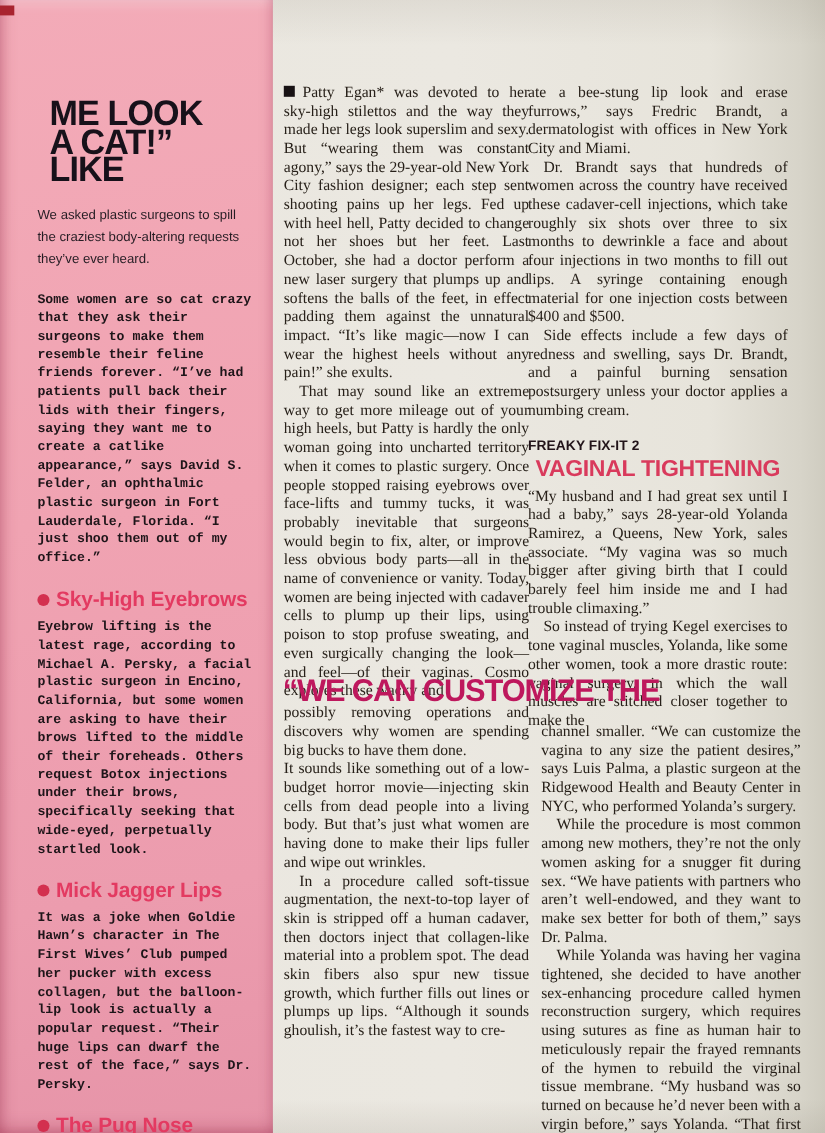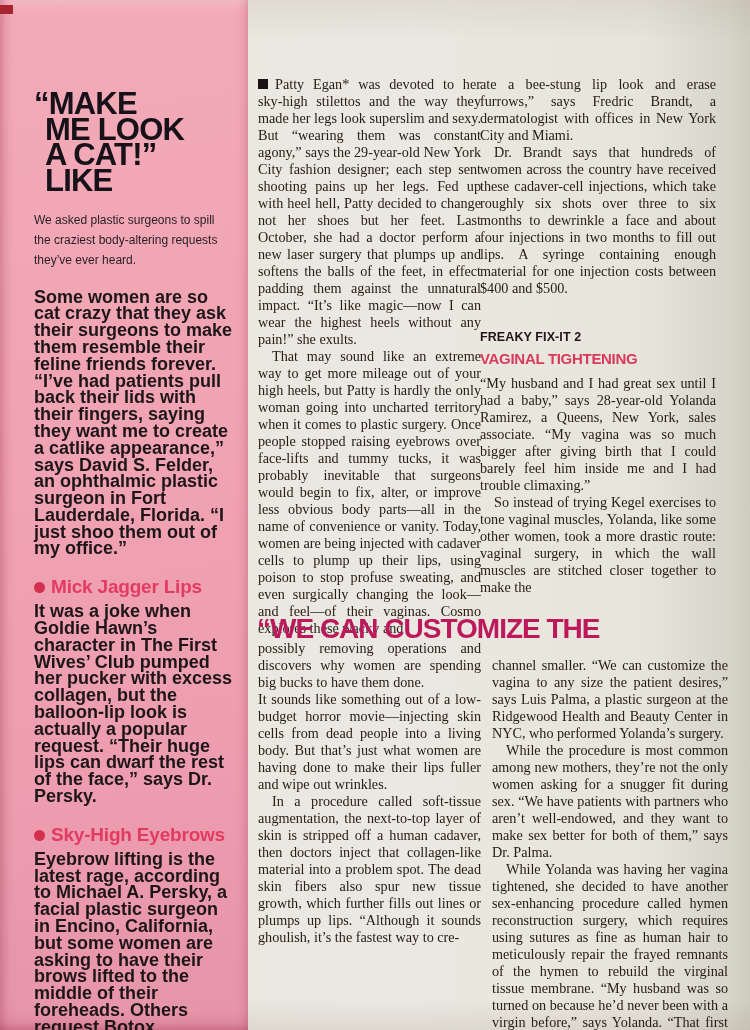--- a/index.html
+++ b/index.html
@@ -23,84 +23,84 @@
   }
   .corner-tick{position:absolute;left:0;top:5px;width:13px;height:9px;background:#a8242f;}
   .sidebar-inner{position:absolute;left:34px;top:70px;width:186px;}
   .title{font-weight:bold;font-size:31px;line-height:24.5px;letter-spacing:-0.8px;
     color:#17111a;transform:scaleY(1.04);transform-origin:top left;}
   .t-indent{margin-left:11px;}
   .intro{margin-top:16px;font-size:12px;line-height:20px;color:#261d24;width:196px;}
   .section{margin-top:19px;}
   .sec-head{color:#e33a61;font-weight:bold;font-size:19px;letter-spacing:-0.2px;white-space:nowrap;}
   .bullet{display:inline-block;width:11px;height:11px;border-radius:50%;background:#d3304f;margin-right:6px;}
-  .sec-body{margin-top:5px;font-weight:bold;font-size:18px;line-height:16.8px;color:#1e1519;width:200px;}
+  .sec-body{margin-top:5px;font-weight:bold;font-size:12px;line-height:16.8px;color:#1e1519;width:200px;font-family:Liberation Mono, monospace;}
   
   .col{position:absolute;font-family:"Liberation Serif",serif;font-size:14.2px;line-height:17px;
     color:#272019;text-align:justify;}
   .col p{margin:0;}
   .col p.indent{text-indent:14px;}
   #col-a{left:258px;top:76px;width:223px;}
   #col-b{left:480px;top:76px;width:236px;}
   #col-a2{left:258px;top:640px;width:223px;}
   #col-b2{left:492px;top:657px;width:236px;}
   .square{display:inline-block;width:10px;height:10px;background:#181214;margin-right:7px;}
   .kicker{font-family:"Liberation Sans",sans-serif;font-weight:bold;font-size:12.5px;
-    letter-spacing:.1px;color:#221419;margin-top:32px;text-align:left;}
-  .subhead{font-family:"Liberation Sans",sans-serif;font-weight:bold;font-size:15px;line-height:21px;
-    letter-spacing:-0.3px;color:#d93a5c;margin:2px 0 6px;text-align:left;}
+    letter-spacing:.1px;color:#221419;margin-top:15px;text-align:left;}
+  .subhead{font-family:"Liberation Sans",sans-serif;font-weight:bold;font-size:21px;line-height:21px;
+    letter-spacing:-0.3px;color:#d93a5c;margin:2px 0 6px;text-align:center;}
   .pull-quote{position:absolute;left:257px;top:576px;width:485px;
     font-weight:bold;font-size:28px;letter-spacing:-1px;color:#be185d;white-space:nowrap;
     transform:scaleY(1.02);transform-origin:top left;margin-top:36px;}
 </style>
 </head>
 <body>
 
 <div class="vignette"></div>
 
 <aside class="sidebar">
   <div class="corner-tick"></div>
   <div class="sidebar-inner">
     <h1 class="title">
-      <div>“MAKE</div>
       <div class="t-indent">ME LOOK</div>
       <div class="t-indent">A CAT!”</div>
       <div class="t-indent">LIKE</div>
     </h1>
     <p class="intro">We asked plastic surgeons to spill the craziest body-altering requests they’ve ever heard.</p>
 
     <div class="section">
       <div class="sec-body">Some women are so cat crazy that they ask their surgeons to make them resemble their feline friends forever. “I’ve had patients pull back their lids with their fingers, saying they want me to create a catlike appearance,” says David S. Felder, an ophthalmic plastic surgeon in Fort Lauderdale, Florida. “I just shoo them out of my office.”</div>
     </div>
 
     <div class="section">
-      <div class="sec-head"><span class="bullet"></span><span>Mick Jagger Lips</span></div>
-      <div class="sec-body">It was a joke when Goldie Hawn’s character in The First Wives’ Club pumped her pucker with excess collagen, but the balloon-lip look is actually a popular request. “Their huge lips can dwarf the rest of the face,” says Dr. Persky.</div>
+      <div class="sec-head"><span class="bullet"></span><span>Sky-High Eyebrows</span></div>
+      <div class="sec-body">Eyebrow lifting is the latest rage, according to Michael A. Persky, a facial plastic surgeon in Encino, California, but some women are asking to have their brows lifted to the middle of their foreheads. Others request Botox injections under their brows, specifically seeking that wide-eyed, perpetually startled look.</div>
     </div>
 
     <div class="section">
-      <div class="sec-head"><span class="bullet"></span><span>Sky-High Eyebrows</span></div>
-      <div class="sec-body">Eyebrow lifting is the latest rage, according to Michael A. Persky, a facial plastic surgeon in Encino, California, but some women are asking to have their brows lifted to the middle of their foreheads. Others request Botox injections under their brows, specifically seeking that wide-eyed, perpetually startled look.</div>
+      <div class="sec-head"><span class="bullet"></span><span>Mick Jagger Lips</span></div>
+      <div class="sec-body">It was a joke when Goldie Hawn’s character in The First Wives’ Club pumped her pucker with excess collagen, but the balloon-lip look is actually a popular request. “Their huge lips can dwarf the rest of the face,” says Dr. Persky.</div>
     </div>
 
     <div class="section">
       <div class="sec-head"><span class="bullet"></span><span>The Pug Nose</span></div>
       <div class="sec-body">The tiny turned-up nose is one of the most coveted snouts among plastic-surgery patients. The only problem, says Dr. Persky, is that “a cute pug nose doesn’t suit most women’s faces. What’s worse, removing so much cartilage can cause some women’s noses to collapse.”</div>
     </div>
   </div>
 </aside>
 
 <div class="col" id="col-a">
   <p><span class="square"></span><span>Patty Egan* was devoted to her sky-high stilettos and the way they made her legs look superslim and sexy. But “wearing them was constant agony,” says the 29-year-old New York City fashion designer; each step sent shooting pains up her legs. Fed up with heel hell, Patty decided to change not her shoes but her feet. Last October, she had a doctor perform a new laser surgery that plumps up and softens the balls of the feet, in effect padding them against the unnatural impact. “It’s like magic—now I can wear the highest heels without any pain!” she exults.</span></p>
   <p class="indent">That may sound like an extreme way to get more mileage out of your high heels, but Patty is hardly the only woman going into uncharted territory when it comes to plastic surgery. Once people stopped raising eyebrows over face-lifts and tummy tucks, it was probably inevitable that surgeons would begin to fix, alter, or improve less obvious body parts—all in the name of convenience or vanity. Today, women are being injected with cadaver cells to plump up their lips, using poison to stop profuse sweating, and even surgically changing the look—and feel—of their vaginas. Cosmo explores these wacky and</p>
 </div>
 
 <div class="col" id="col-b">
   <p>ate a bee-stung lip look and erase furrows,” says Fredric Brandt, a dermatologist with offices in New York City and Miami.</p>
   <p class="indent">Dr. Brandt says that hundreds of women across the country have received these cadaver-cell injections, which take roughly six shots over three to six months to dewrinkle a face and about four injections in two months to fill out lips. A syringe containing enough material for one injection costs between $400 and $500.</p>
+  <p class="indent">Side effects include a few days of redness and swelling, says Dr. Brandt, and a painful burning sensation postsurgery unless your doctor applies a numbing cream.</p>
   <div class="kicker">FREAKY FIX-IT 2</div>
   <h2 class="subhead">VAGINAL TIGHTENING</h2>
   <p>“My husband and I had great sex until I had a baby,” says 28-year-old Yolanda Ramirez, a Queens, New York, sales associate. “My vagina was so much bigger after giving birth that I could barely feel him inside me and I had trouble climaxing.”</p>
   <p class="indent">So instead of trying Kegel exercises to tone vaginal muscles, Yolanda, like some other women, took a more drastic route: vaginal surgery, in which the wall muscles are stitched closer together to make the</p>
 </div>
 
 <div class="pull-quote">“WE CAN CUSTOMIZE THE</div>
 
 <div class="col" id="col-a2">
   <p>possibly removing operations and discovers why women are spending big bucks to have them done.</p>

